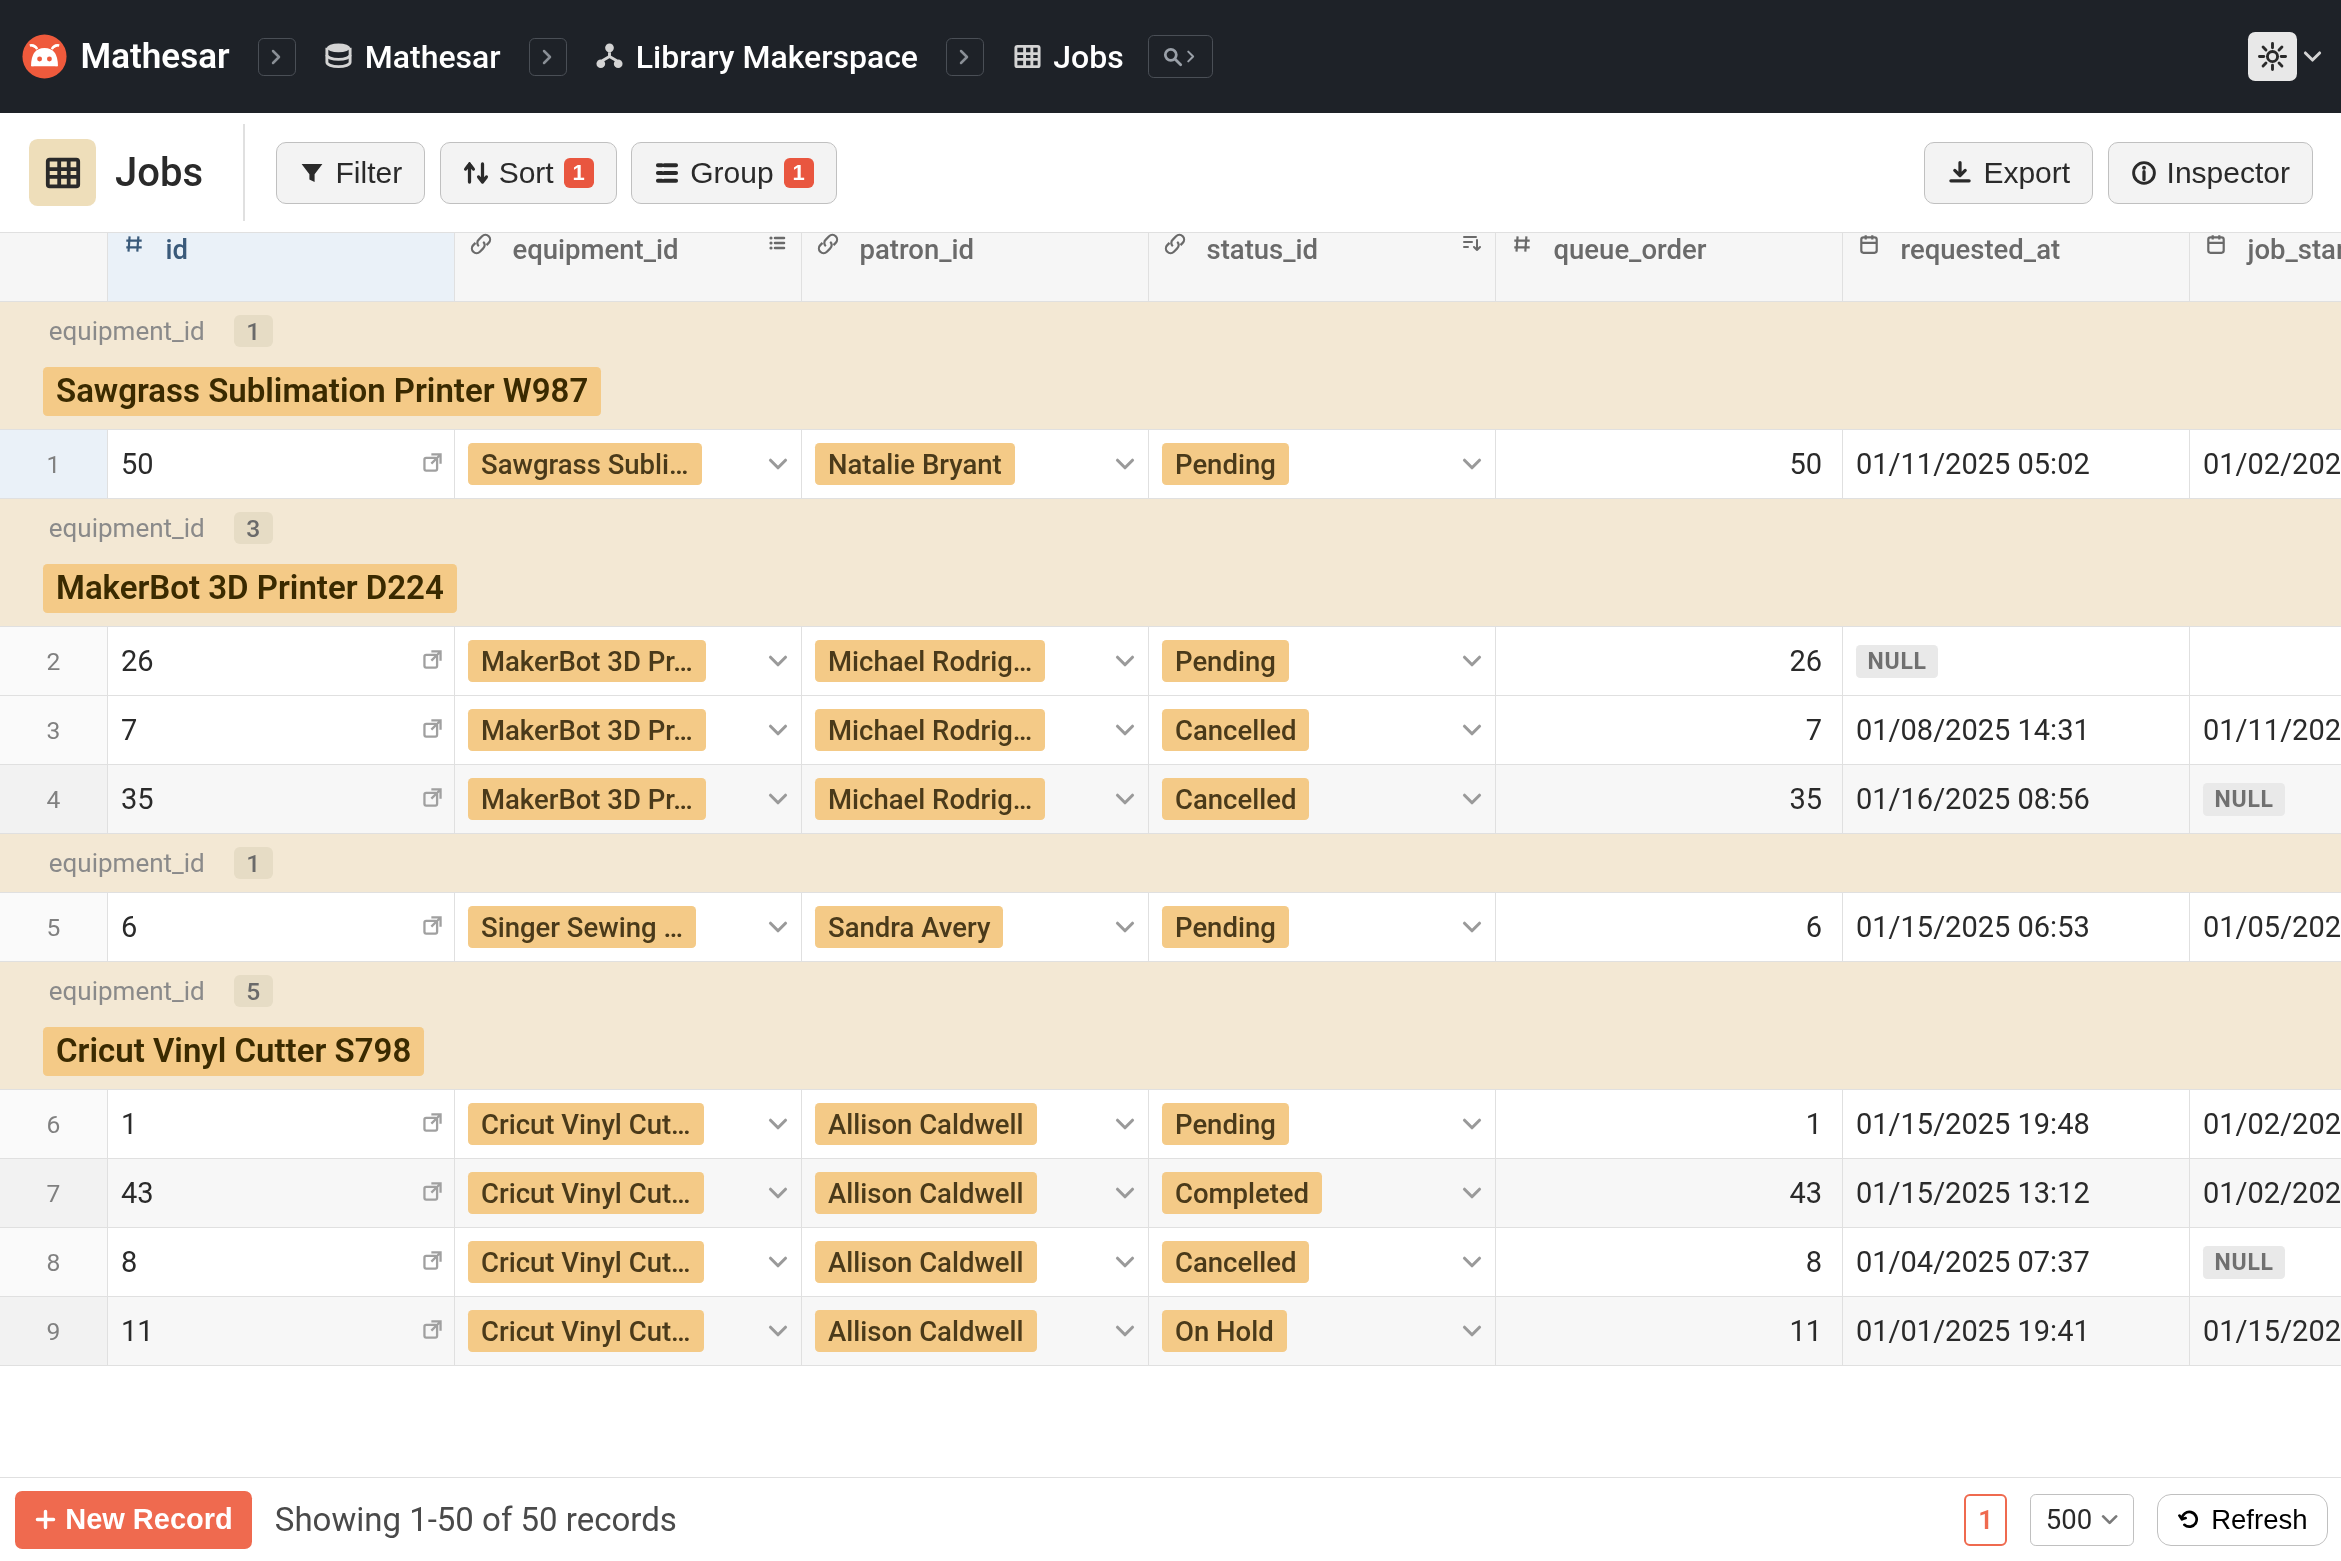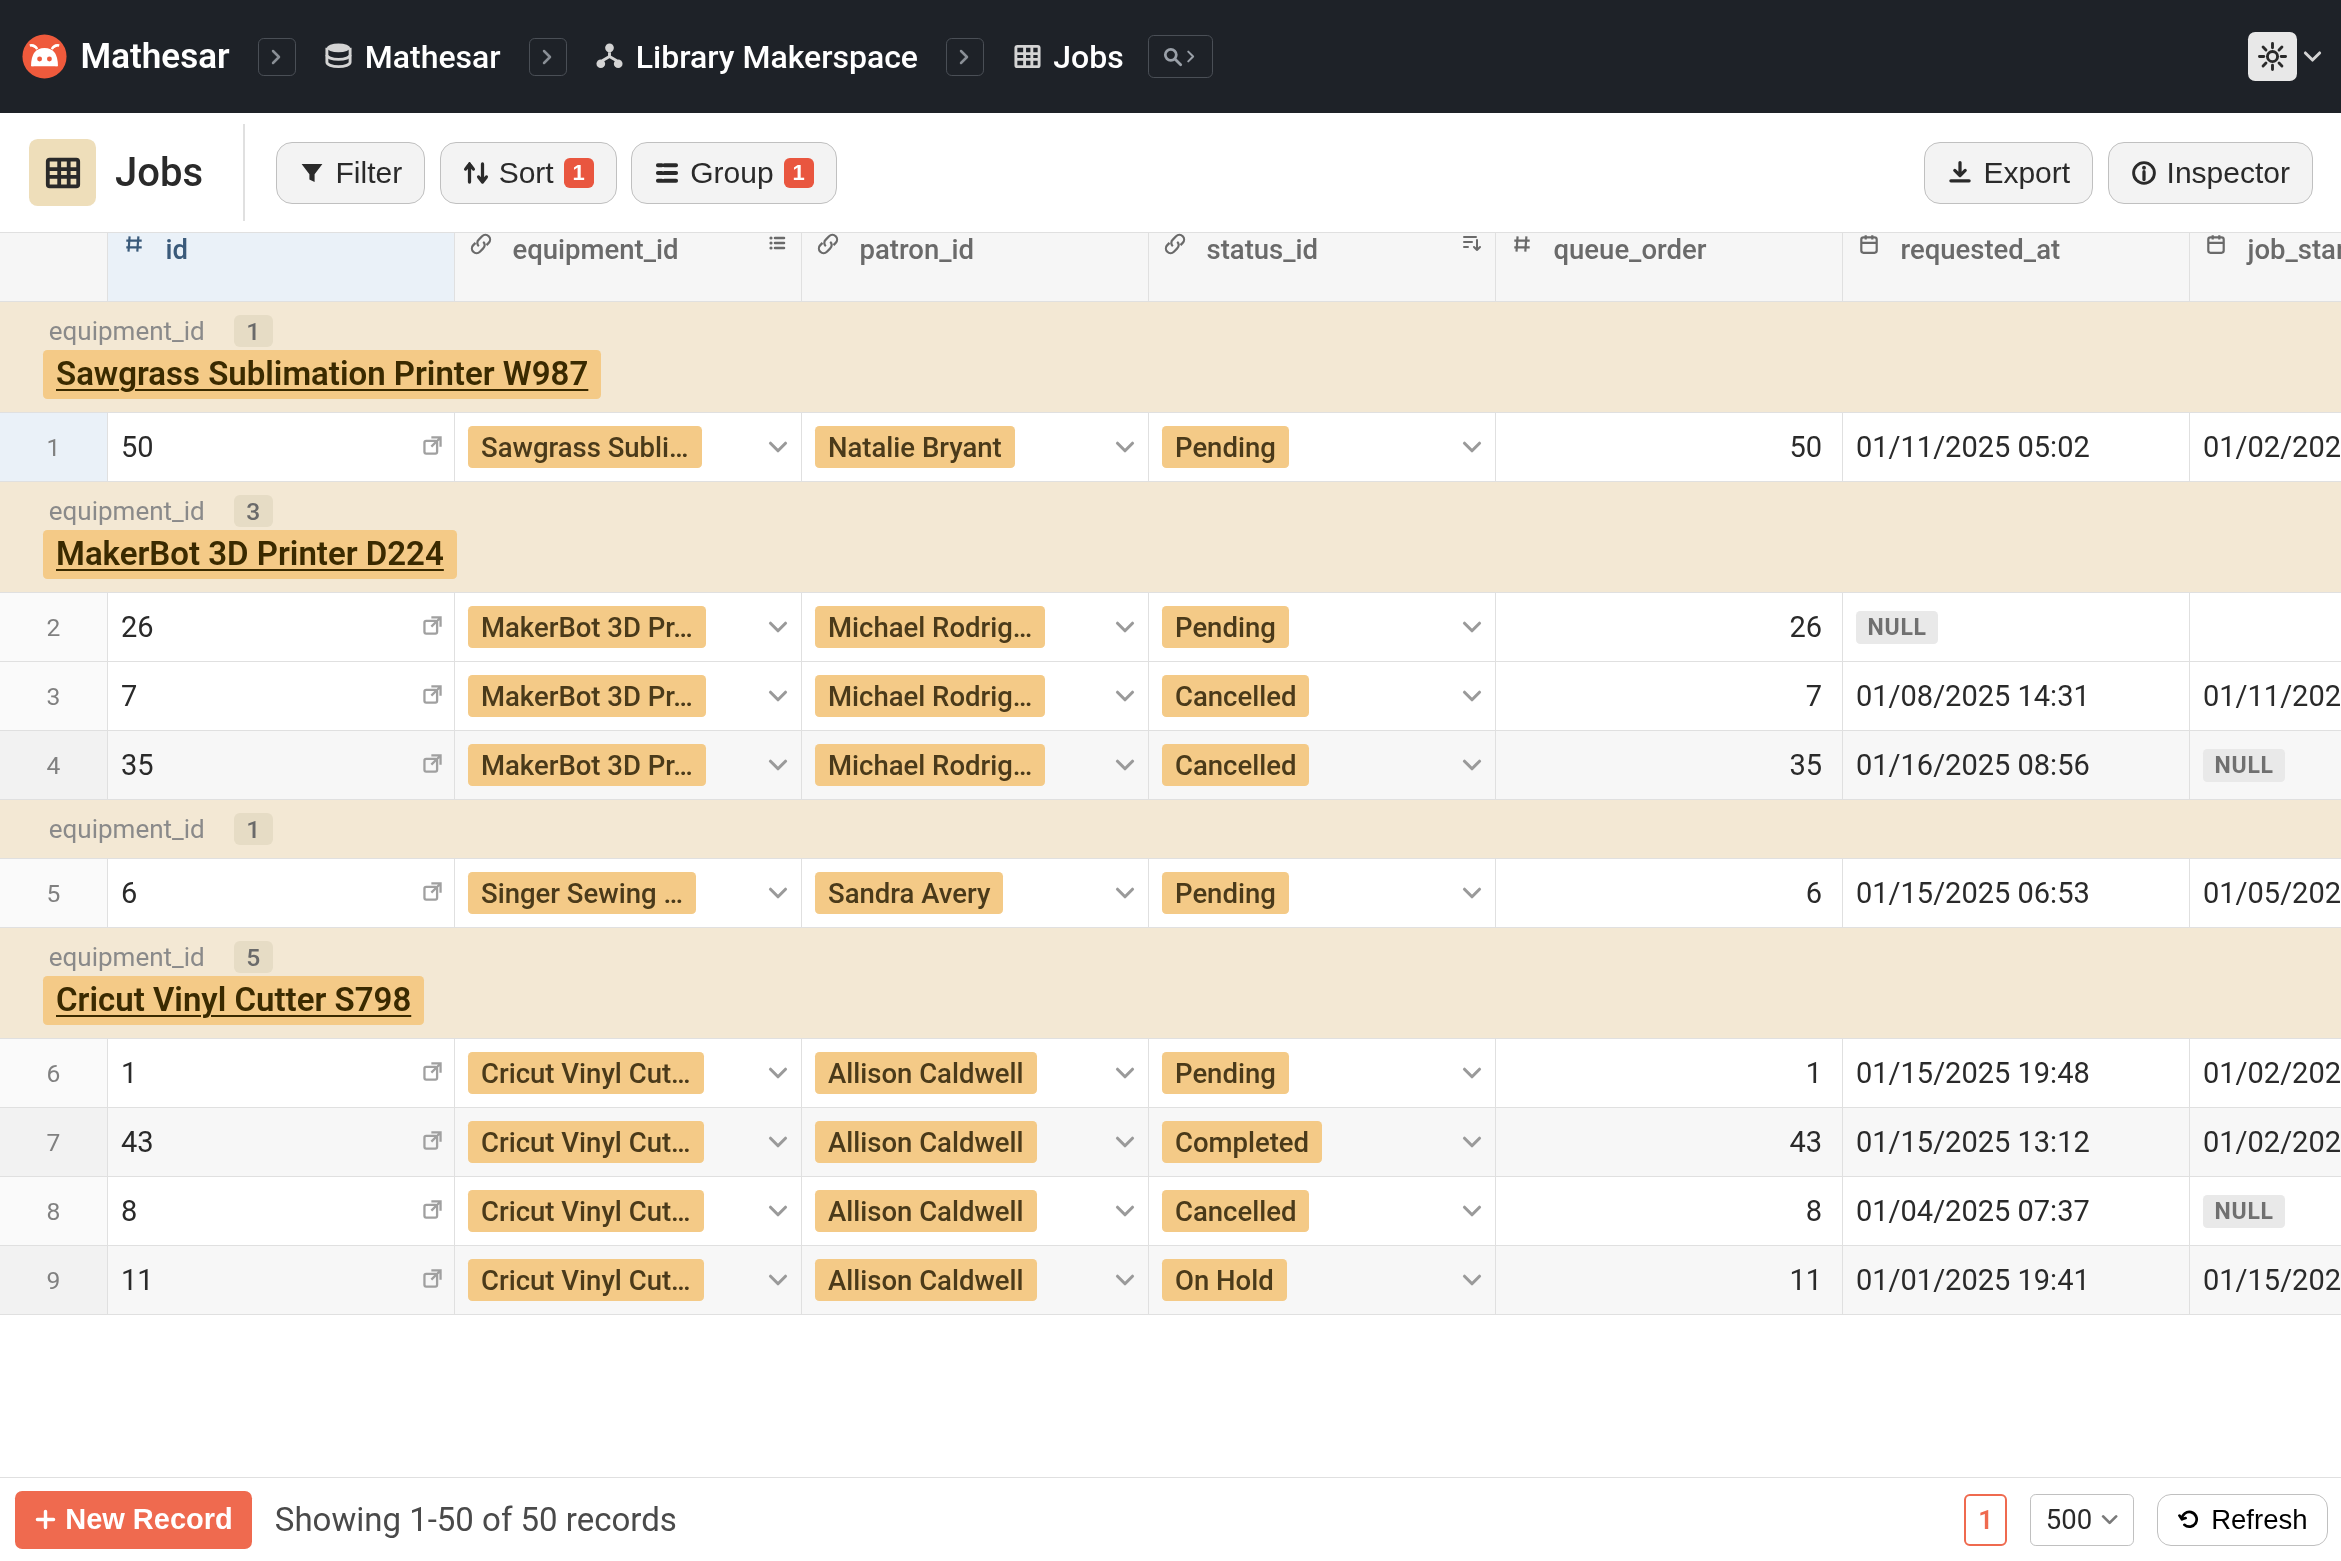--- a/index.html
+++ b/index.html
@@ -74,21 +74,21 @@
   .tbl-title-wrap { display:flex; align-items:center; gap:19px; margin-right: 20px; }
   .tbl-icon {
     width:67px; height:67px; background: var(--cream-dark); border-radius:8.7px;
     display:flex; align-items:center; justify-content:center;
   }
   .tbl-icon svg { width:38px; height:38px; }
   .tbl-title { font-size:40px; font-weight:500; }
   .vdiv { width:1.4px; height:97px; background:var(--border); margin: 0 17.3px 0 5.8px; }
   .tbtn {
     height: 62px; padding: 0 22px; border: 1.4px solid var(--btn-border);
-    border-radius: 16px; background: var(--btn-bg); display:flex; align-items:center;
+    border-radius: 10px; background: var(--btn-bg); display:flex; align-items:center;
     gap:10px; font-size:30px; font-weight:500; color:var(--text);
   }
   .tbtn svg { width:26px; height:26px; }
   .badge-ct {
     min-width:30px; height:30px; padding:0 5.8px; background:var(--red-badge);
     color:#fff; border-radius:5.8px; font-size:22px; font-weight:700;
     display:inline-flex; align-items:center; justify-content:center;
   }
   .toolbar-spacer { flex:1; }
 
@@ -123,24 +123,24 @@
     border-bottom: 1.4px solid var(--border);
   }
   .ghdr-group .lbl-row { display:flex; align-items:center; gap:29px; }
   .ghdr-group .gf-label { font-size:26px; color:#8a8a8a; margin-left: 5.8px; }
   .ghdr-group .gf-count {
     min-width:39px; height:32px; background:#e6dcc5; border-radius:5.8px; color:#6a6a6a;
     display:inline-flex; align-items:center; justify-content:center; font-size:24.6px; font-weight:500;
     padding: 0 8.7px;
   }
   .ghdr-group .gf-val {
-    display:inline-block; margin-top:3px;
+    display:inline-block; margin-top:20px;
     background: var(--pill-bg); color:#3a2a00;
     padding: 4.3px 13px 5.8px; border-radius:4.3px; font-size:33px; font-weight:600;
-    text-decoration: underline; text-decoration-thickness: 2.2px; text-underline-offset: 4.3px;
+    text-decoration-thickness: 2.2px; text-underline-offset: 4.3px;
   }
 
   .grow {
     display:grid;
     grid-template-columns: 108px 347px 347px 347px 347px 347px 347px 347px;
     border-bottom: 1.4px solid var(--border);
     height: 69px;
   }
   .grow .cell {
     border-right: 1.4px solid var(--border);

